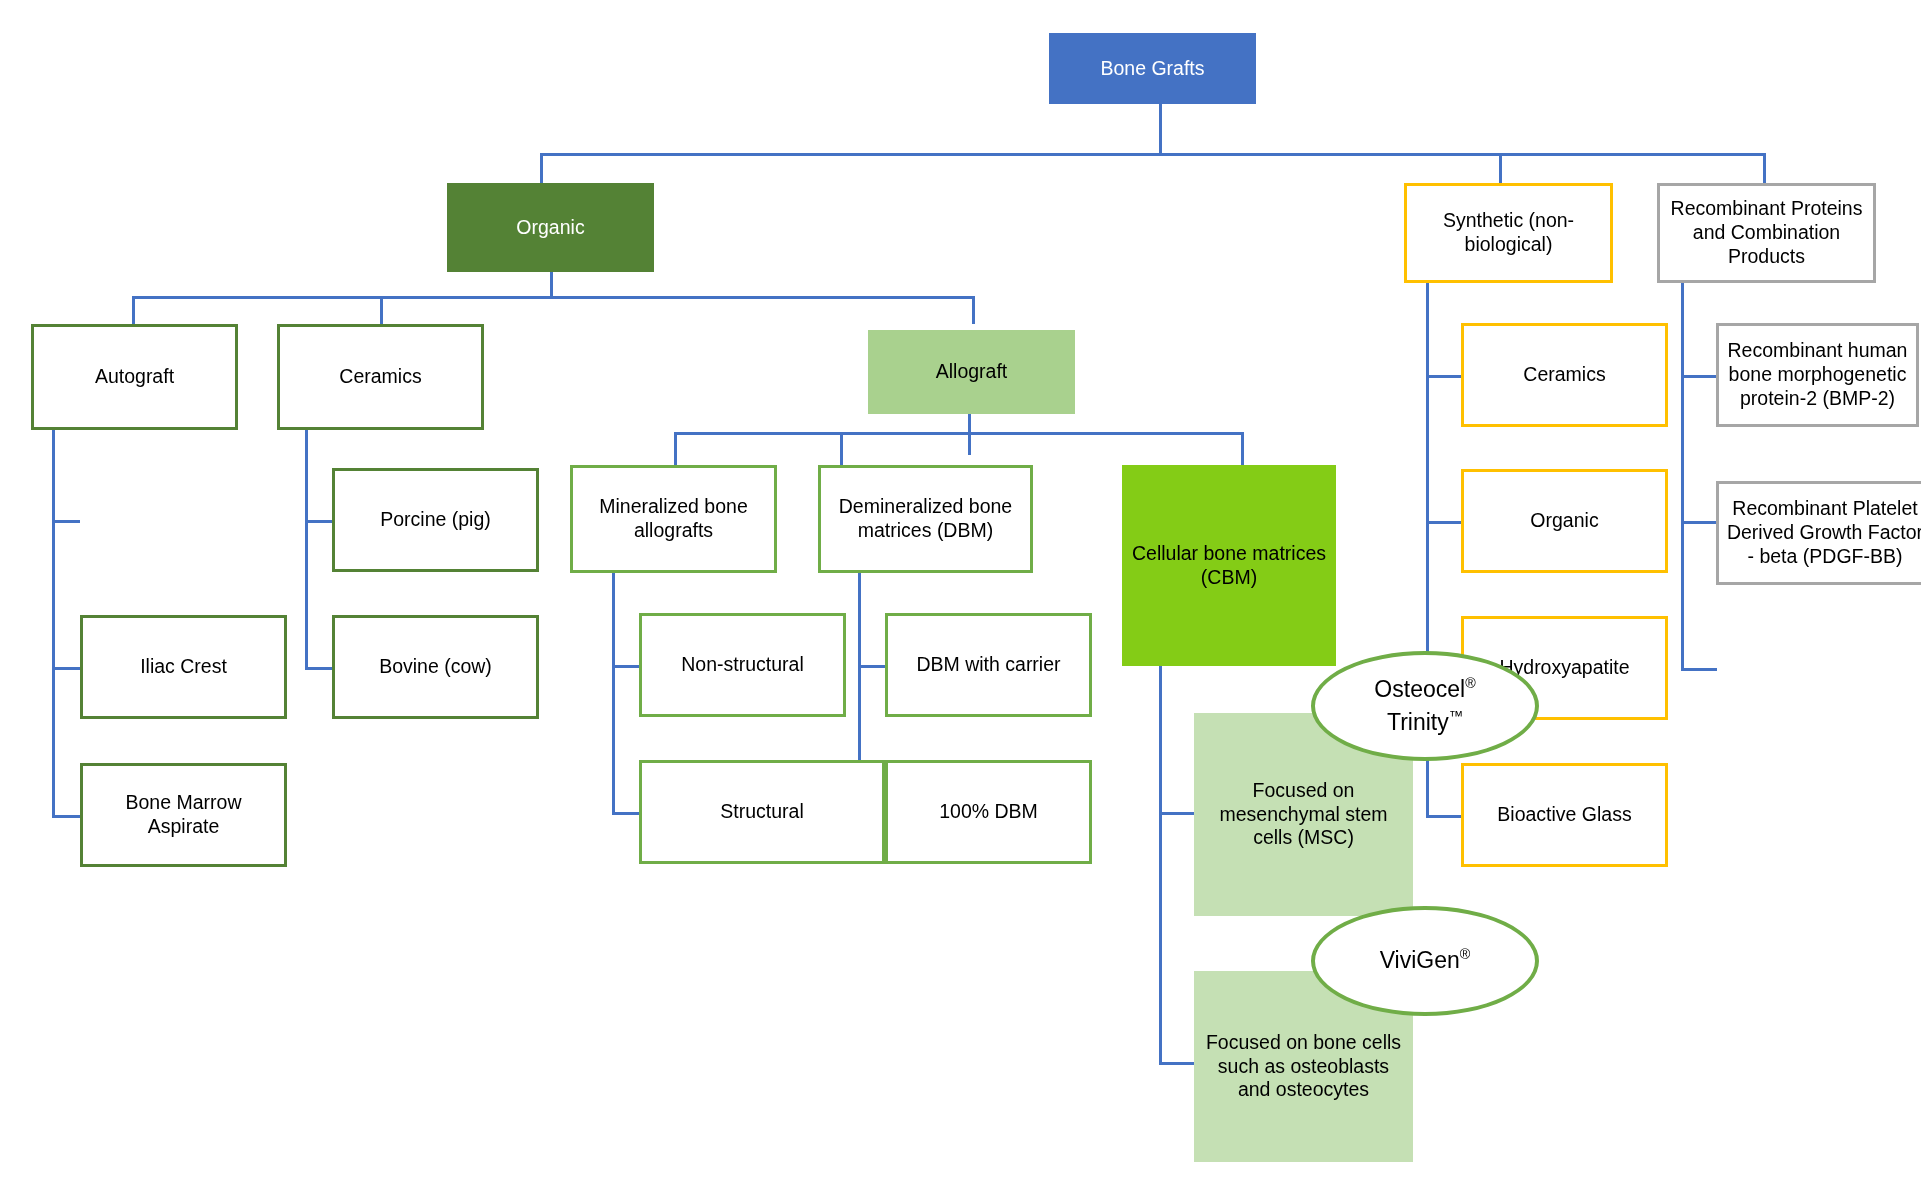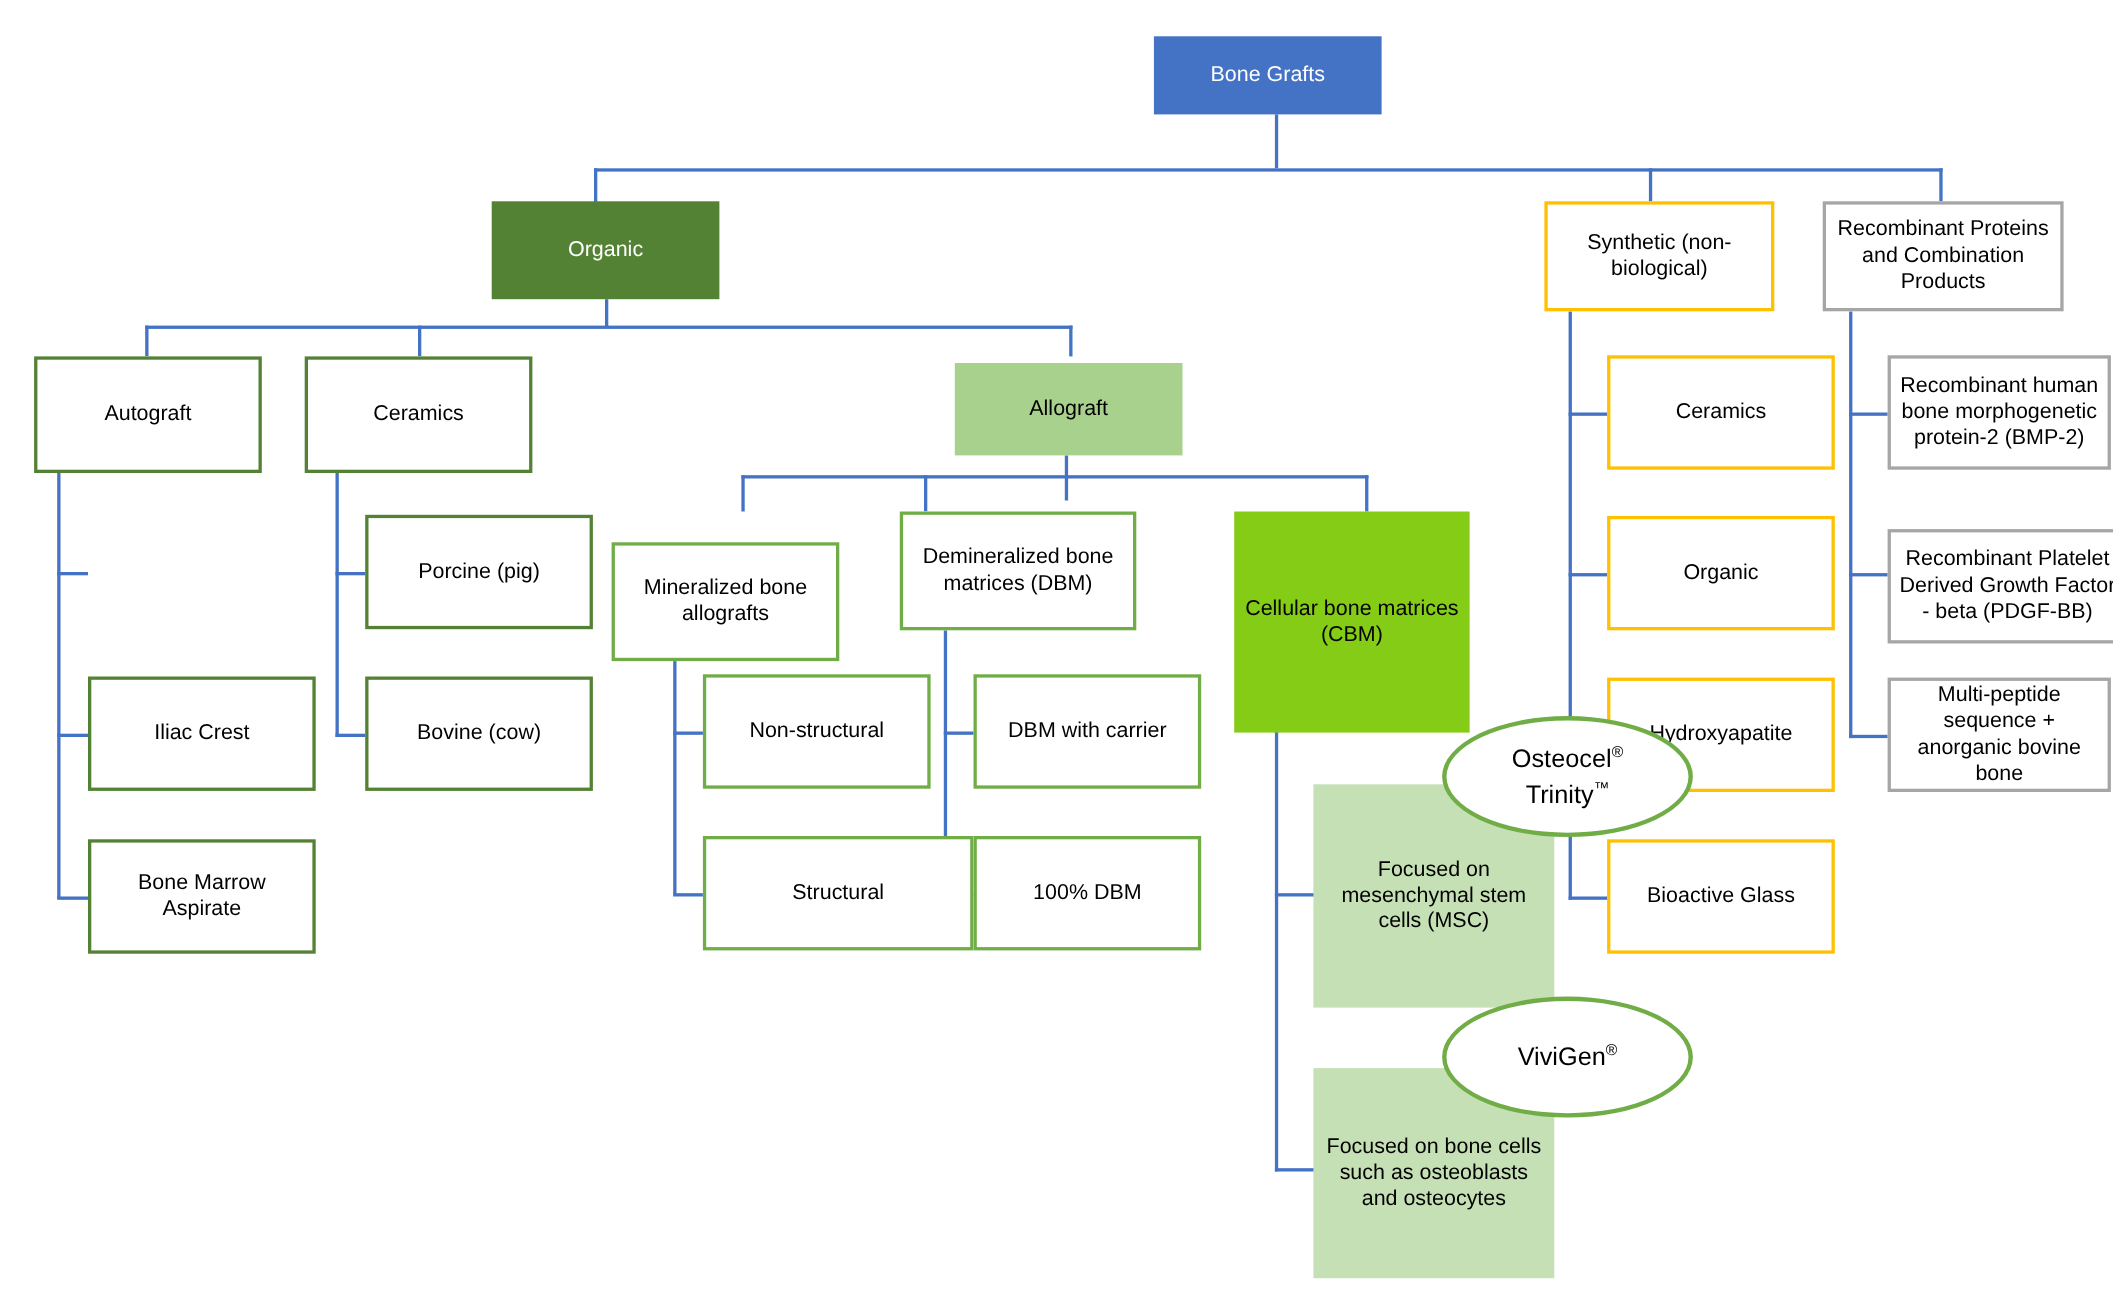--- a/index.html
+++ b/index.html
@@ -163,21 +163,21 @@
     <span class="lbl">Bone Marrow Aspirate</span>
   </div>
 
   <div class="node out-dgreen" style="left:332px; top:468px; width:207px; height:104px;">
     <span class="lbl">Porcine (pig)</span>
   </div>
   <div class="node out-dgreen" style="left:332px; top:615px; width:207px; height:104px;">
     <span class="lbl">Bovine (cow)</span>
   </div>
 
-  <div class="node out-mgreen" style="left:556px; top:465px; width:207px; height:108px;margin-top:28px;">
+  <div class="node out-mgreen" style="left:570px; top:465px; width:207px; height:108px;">
     <span class="lbl">Mineralized bone allografts</span>
   </div>
   <div class="node out-mgreen" style="left:818px; top:465px; width:215px; height:108px;">
     <span class="lbl">Demineralized bone matrices (DBM)</span>
   </div>
   <div class="node fill-xlgreen" style="left:1122px; top:465px; width:214px; height:201px;">
     <span class="lbl">Cellular bone matrices (CBM)</span>
   </div>
 
   <div class="node out-mgreen" style="left:639px; top:613px; width:207px; height:104px;">
@@ -213,23 +213,20 @@
   <div class="node out-amber" style="left:1461px; top:763px; width:207px; height:104px;">
     <span class="lbl">Bioactive Glass</span>
   </div>
 
   <div class="node out-gray" style="left:1716px; top:323px; width:203px; height:104px;">
     <span class="lbl">Recombinant human bone morphogenetic protein-2 (BMP-2)</span>
   </div>
   <div class="node out-gray" style="left:1716px; top:481px; width:218px; height:104px;">
     <span class="lbl">Recombinant Platelet Derived Growth Factor - beta (PDGF-BB)</span>
   </div>
-  <div class="node out-gray" style="left:1716px; top:616px; width:203px; height:104px;">
-    <span class="lbl">Multi-peptide sequence + anorganic bovine bone</span>
-  </div>
 
   <div class="ellipse" style="left:1311px; top:651px; width:228px; height:110px;">
     <span class="lbl"><span>Osteocel</span><sup>®</sup><br><span>Trinity</span><sup>™</sup></span>
   </div>
 
   <div class="ellipse" style="left:1311px; top:906px; width:228px; height:110px;">
     <span class="lbl"><span>ViviGen</span><sup>®</sup></span>
   </div>
 
 </div>

